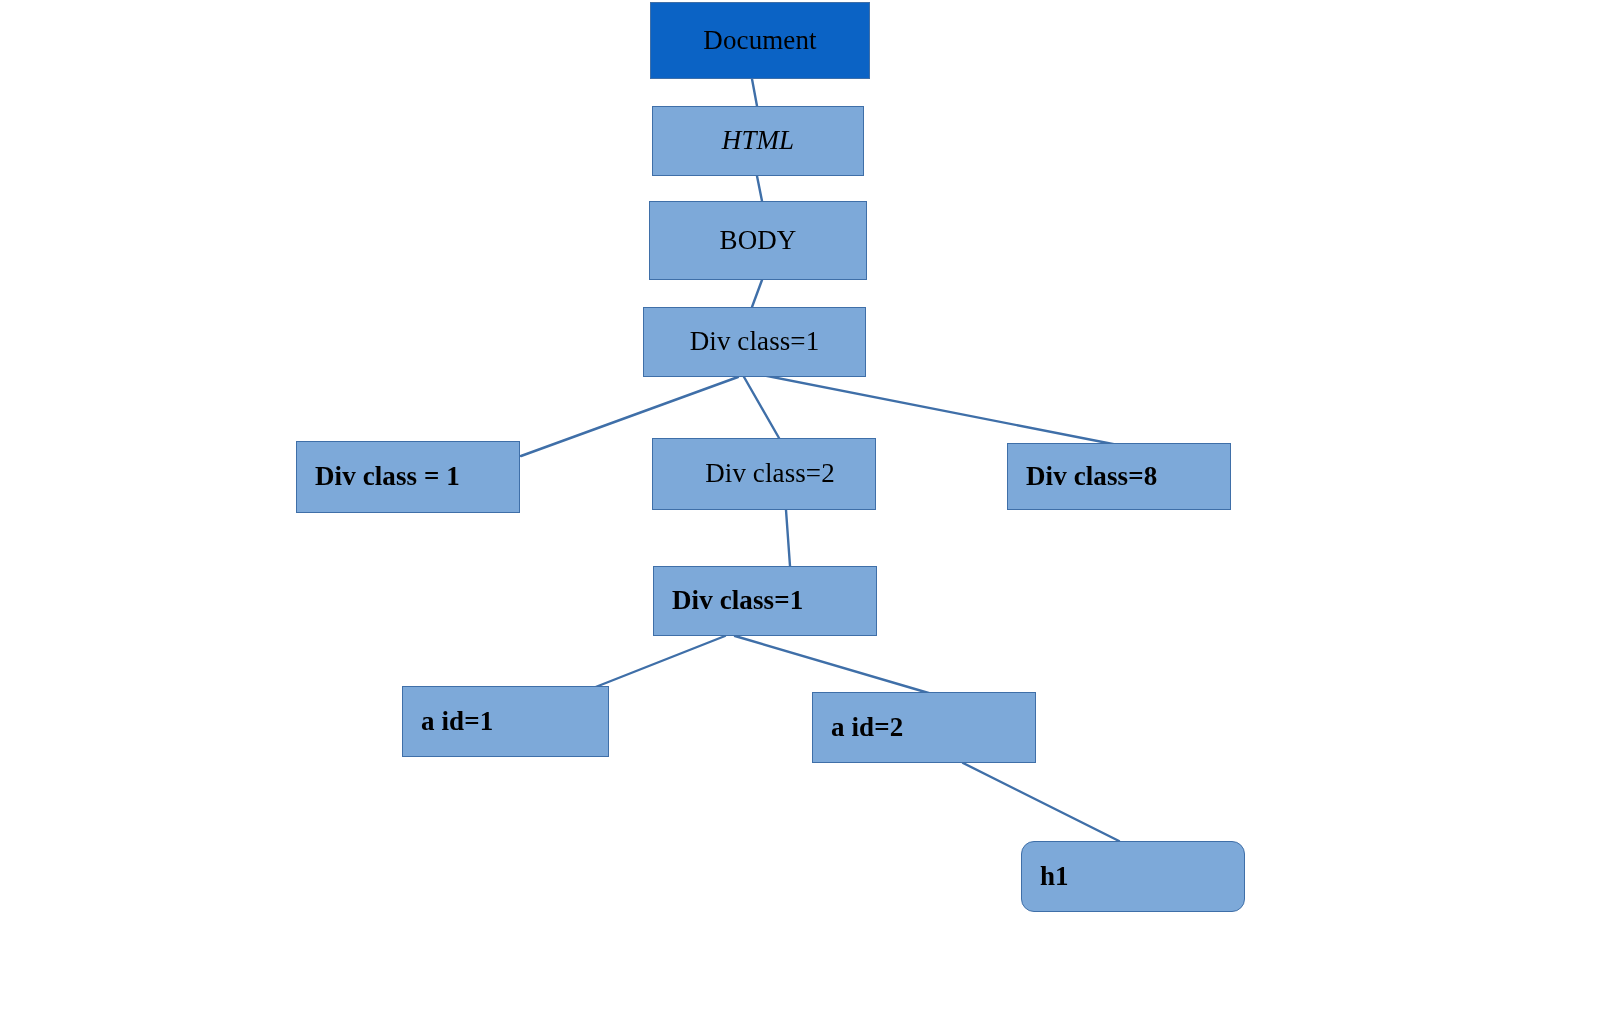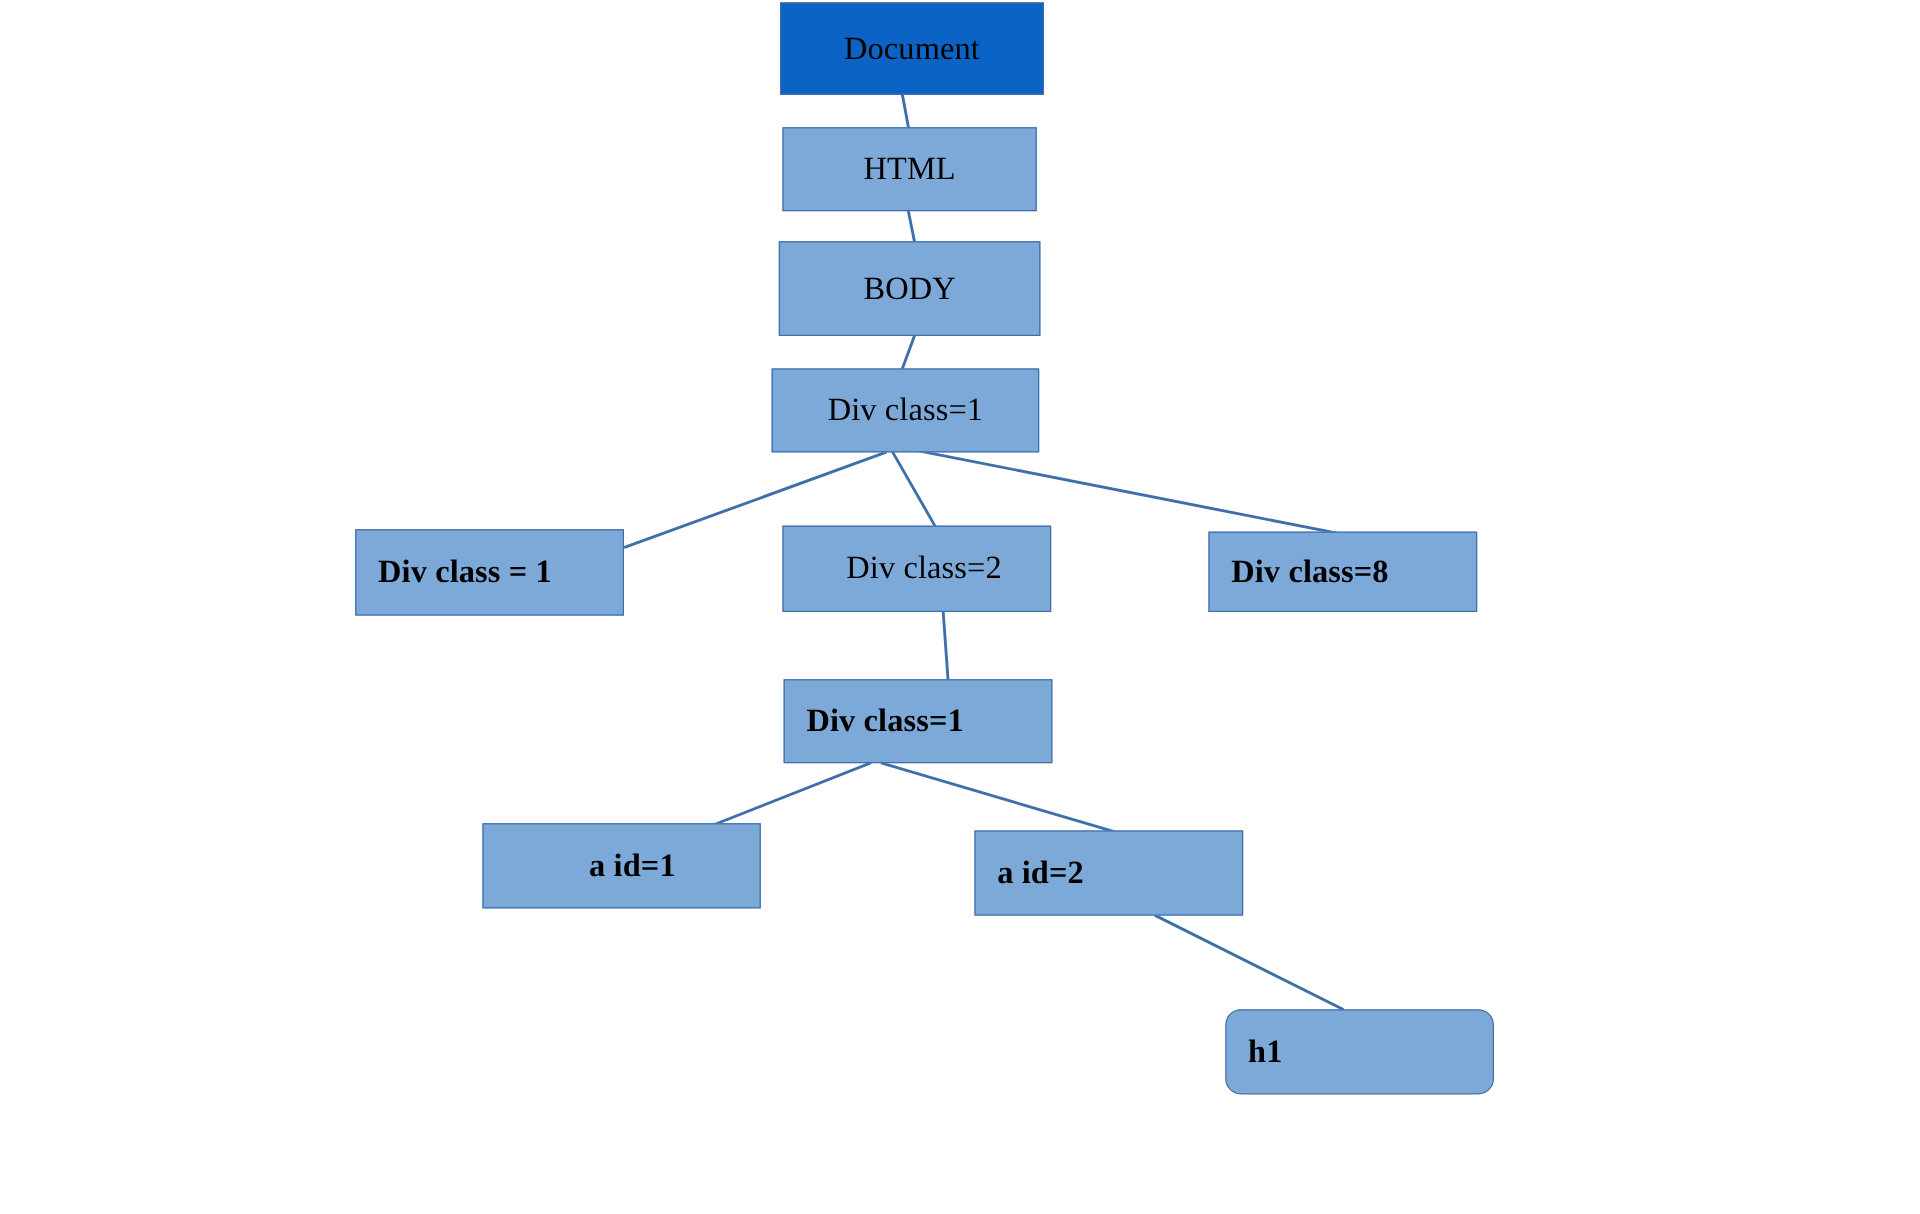--- a/index.html
+++ b/index.html
@@ -69,42 +69,42 @@
       <line x1="757" y1="374" x2="1128" y2="447" stroke="#3f6fa8" stroke-width="2.4" stroke-linecap="round"></line>
       <line x1="786" y1="510" x2="790" y2="566" stroke="#3f6fa8" stroke-width="2.4" stroke-linecap="round"></line>
       <line x1="725" y1="636" x2="588" y2="690" stroke="#3f6fa8" stroke-width="2.4" stroke-linecap="round"></line>
       <line x1="735" y1="636" x2="932" y2="694" stroke="#3f6fa8" stroke-width="2.4" stroke-linecap="round"></line>
       <line x1="963" y1="763" x2="1119" y2="841" stroke="#3f6fa8" stroke-width="2.4" stroke-linecap="round"></line>
     </svg>
   <div id="nodes">
       <div class="node root center" style="left: 650px; top: 2px; width: 220px; height: 77px;">
         <span class="node-label">Document</span>
       </div>
-      <div class="node center" style="left: 652px; top: 106px; width: 212px; height: 70px;">
+      <div class="node center" style="left: 652px; top: 106px; width: 212px; height: 70px; font-style: italic;">
         <span class="node-label">HTML</span>
       </div>
       <div class="node center" style="left: 649px; top: 201px; width: 218px; height: 79px; align-items: center;">
         <span class="node-label">BODY</span>
       </div>
       <div class="node center" style="left: 643px; top: 307px; width: 223px; height: 70px;">
         <span class="node-label">Div class=1</span>
       </div>
       <div class="node left" style="left: 296px; top: 441px; width: 224px; height: 72px;">
         <span class="node-label">Div class = 1</span>
       </div>
       <div class="node center" style="left: 652px; top: 438px; width: 224px; height: 72px; padding-left: 12px;">
         <span class="node-label">Div class=2</span>
       </div>
       <div class="node left" style="left: 1007px; top: 443px; width: 224px; height: 67px;">
         <span class="node-label">Div class=8</span>
       </div>
       <div class="node left" style="left: 653px; top: 566px; width: 224px; height: 70px;">
         <span class="node-label">Div class=1</span>
       </div>
-      <div class="node left" style="left: 402px; top: 686px; width: 232px; height: 71px; justify-content: center;">
+      <div class="node left" style="left: 402px; top: 686px; width: 207px; height: 71px;">
         <span class="node-label">a id=1</span>
       </div>
       <div class="node left" style="left: 812px; top: 692px; width: 224px; height: 71px;">
         <span class="node-label">a id=2</span>
       </div>
       <div class="node left" style="left: 1021px; top: 841px; width: 224px; height: 71px; border-radius: 13px;">
         <span class="node-label">h1</span>
       </div>
     </div>
 </div>

